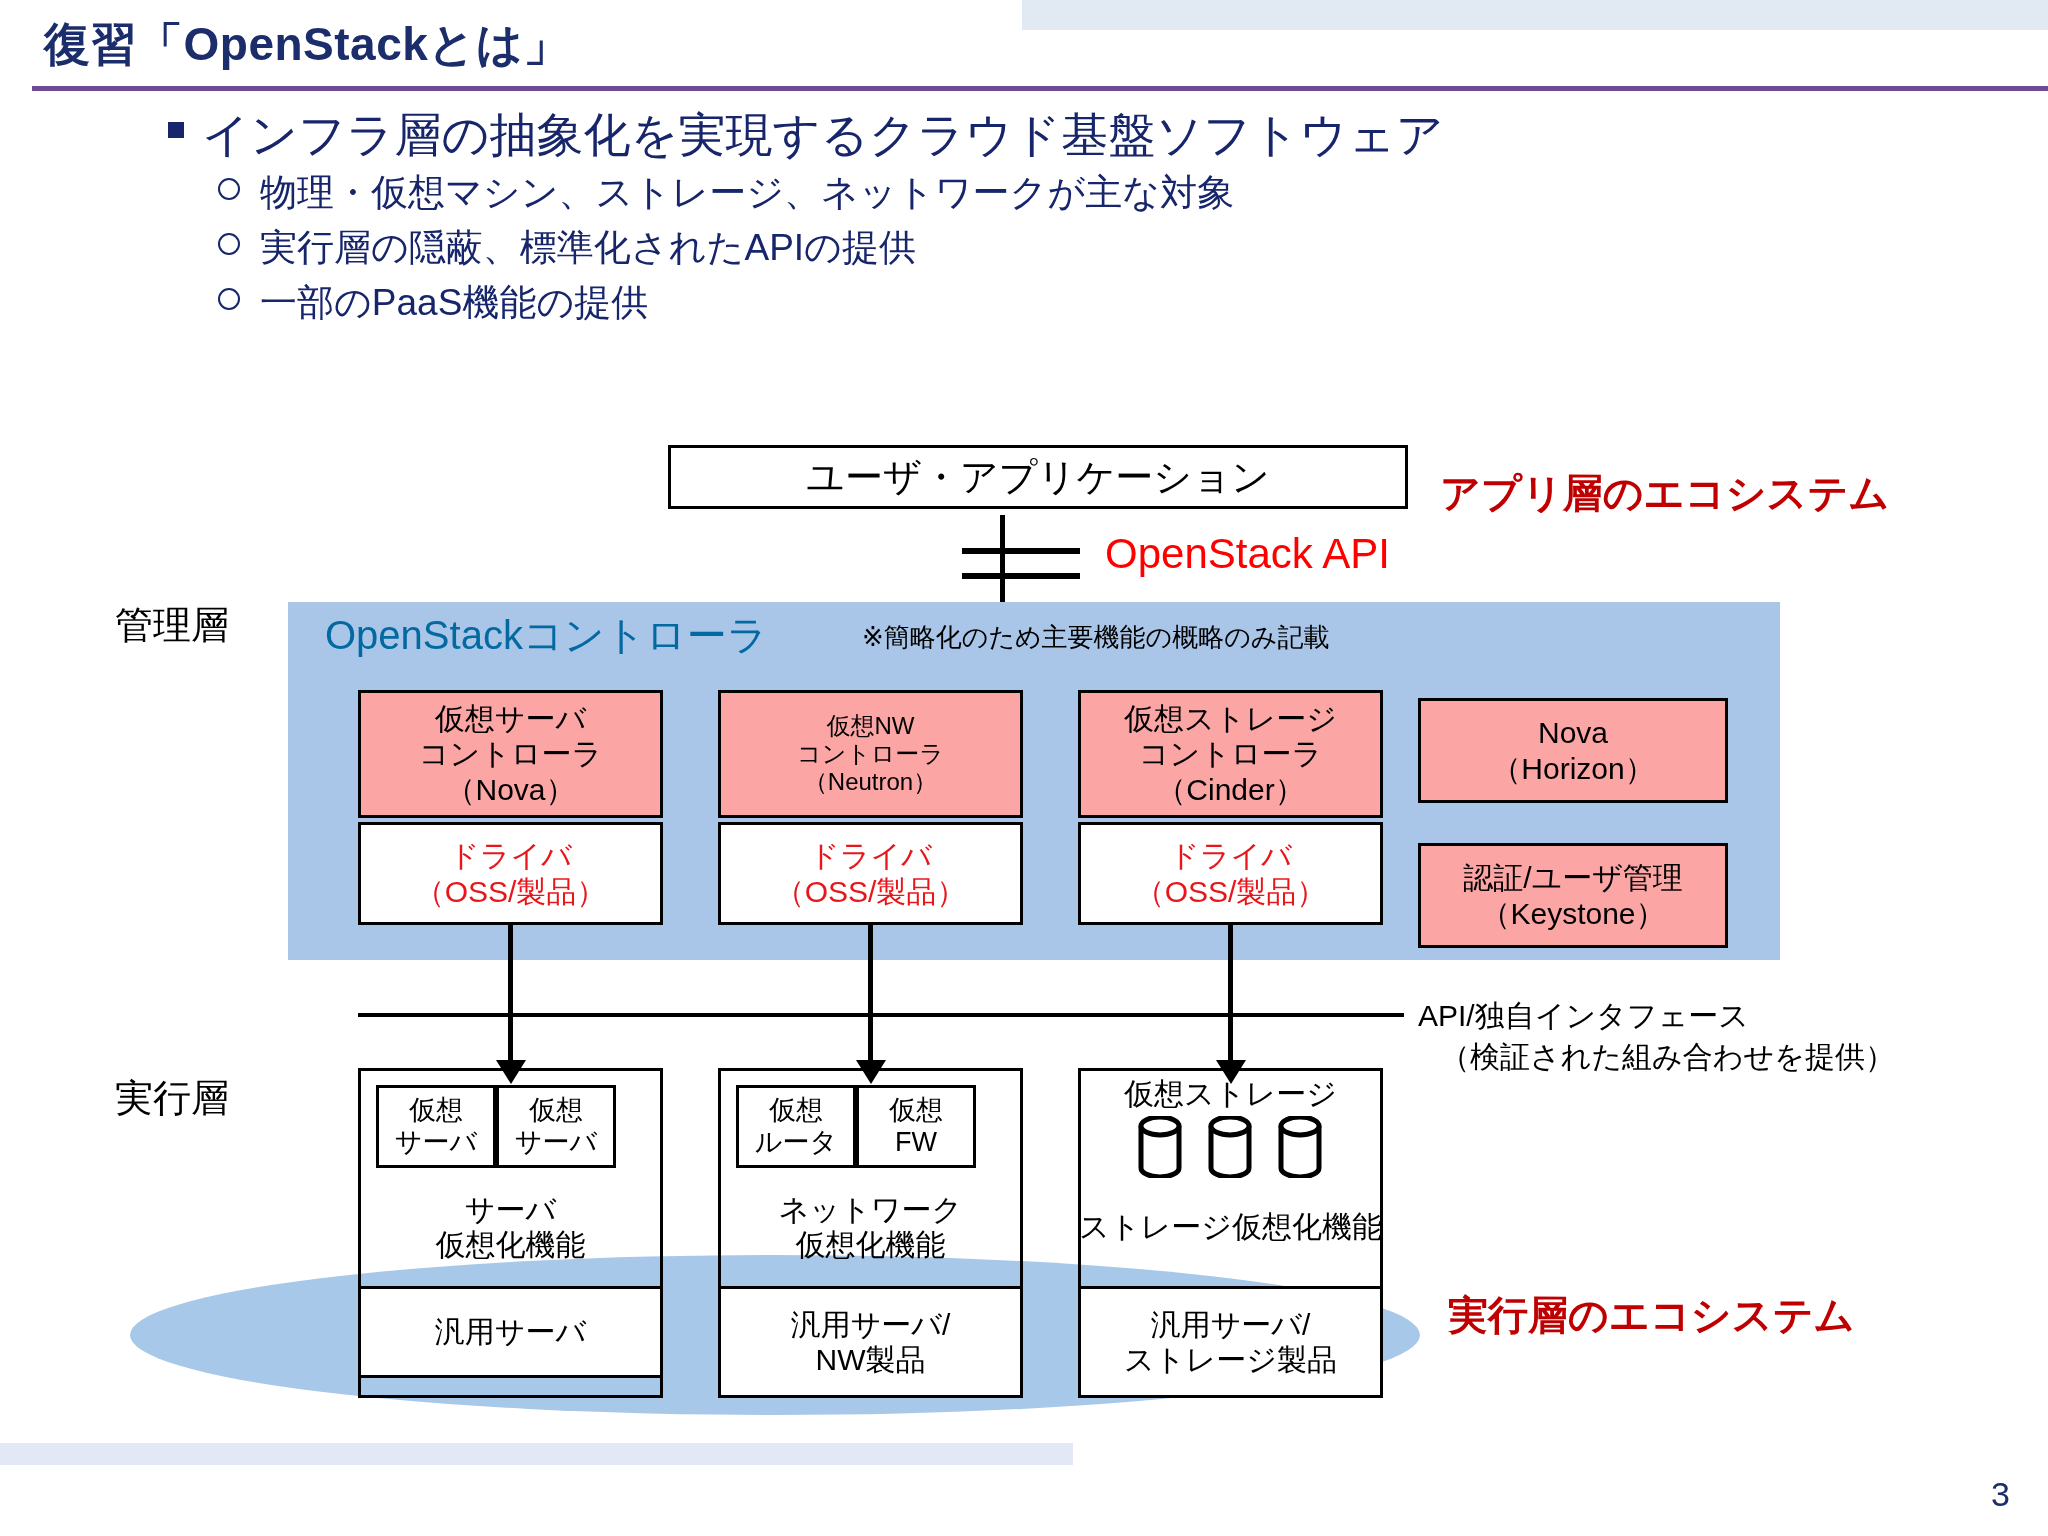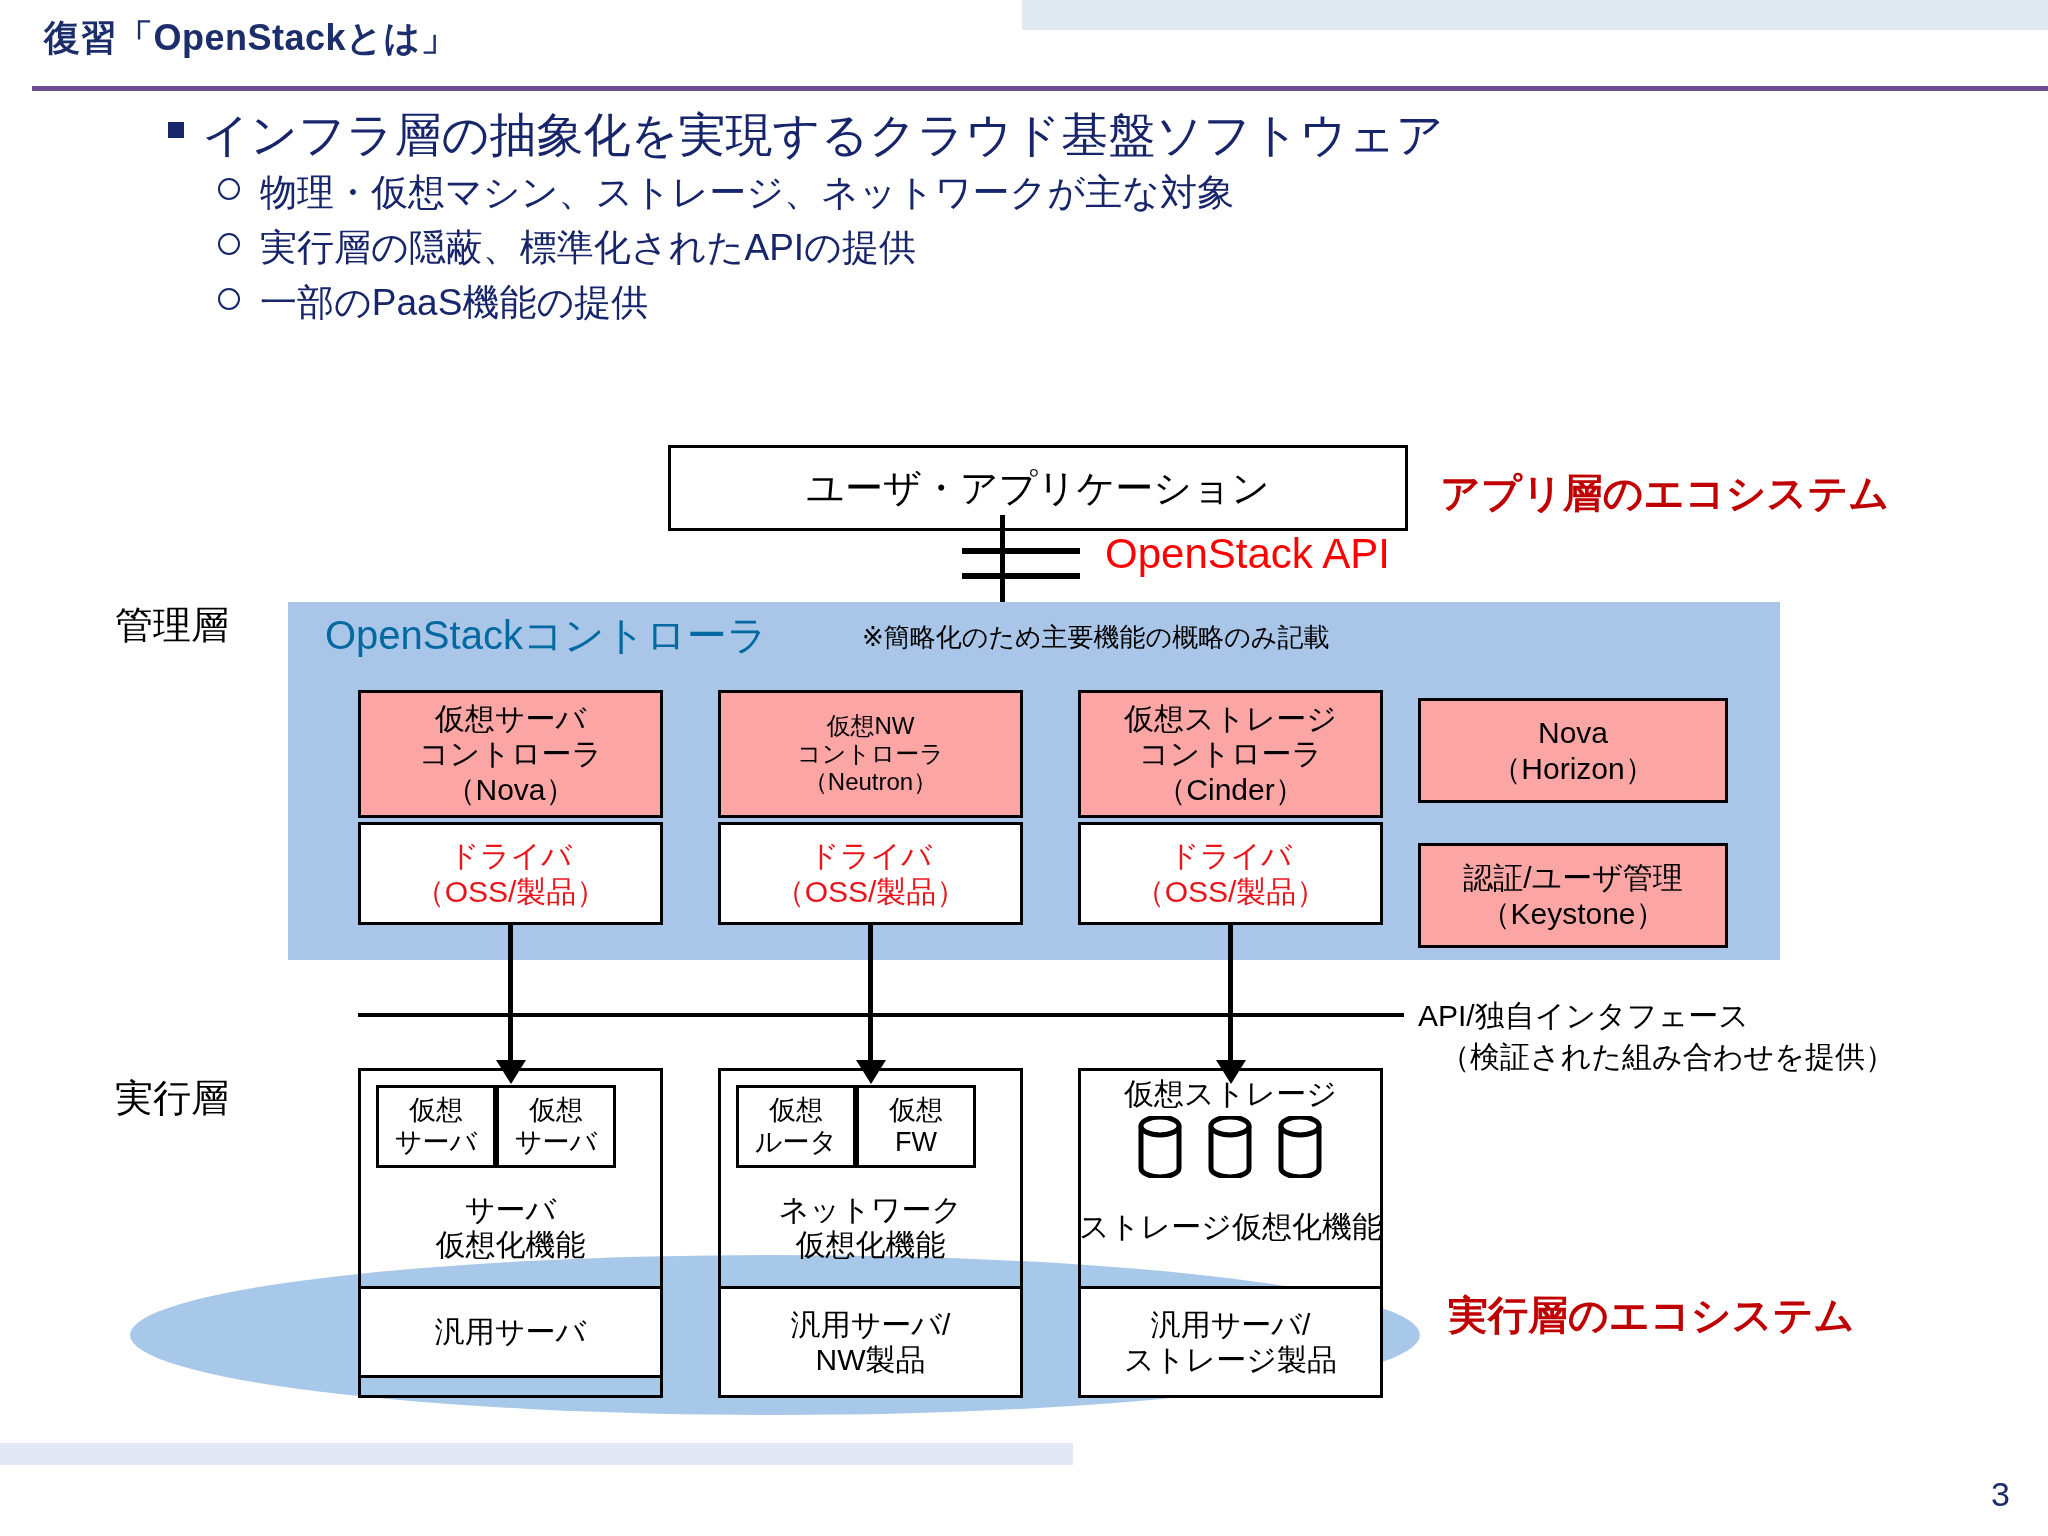--- a/index.html
+++ b/index.html
@@ -5,21 +5,21 @@
   html,body{margin:0;padding:0;background:#fff;}
   body{width:2048px;height:1536px;position:relative;overflow:hidden;
        font-family:"Liberation Sans","DejaVu Sans",sans-serif;color:#1a2456;}
   .slide{position:absolute;inset:0;background:#fff;}
 
   
   .topbar{position:absolute;left:1022px;top:0;width:1026px;height:30px;background:#e1e9f3;}
   .botbar{position:absolute;left:0;top:1443px;width:1073px;height:22px;background:#e2e8f6;}
 
   
-  .title{position:absolute;left:44px;top:14px;font-size:36px;font-weight:bold;
+  .title{position:absolute;left:44px;top:14px;font-size:46px;font-weight:bold;
          color:#1b2d6b;letter-spacing:.5px;white-space:nowrap;}
   .title-rule{position:absolute;left:32px;top:86px;width:2016px;height:5px;
               background:linear-gradient(to right,#6f4b91 0%,#6f4b91 72%,#6f4b91 100%);}
 
   
   .b1{position:absolute;left:168px;top:104px;font-size:47px;color:#17256b;white-space:nowrap;}
   .b1 .sq{display:inline-block;width:16px;height:16px;background:#17256b;vertical-align:13px;margin-right:18px;}
   .b2{position:absolute;font-size:37px;color:#17256b;white-space:nowrap;}
   .b2 .ci{display:inline-block;width:18px;height:18px;border:2px solid #17256b;border-radius:50%;
           vertical-align:5px;margin-right:20px;}
@@ -65,21 +65,21 @@
   </div>
   <div class="b2" style="left:218px;top:223px;">
     <span class="ci"></span><span>実行層の隠蔽、標準化されたAPIの提供</span>
   </div>
   <div class="b2" style="left:218px;top:278px;">
     <span class="ci"></span><span>一部のPaaS機能の提供</span>
   </div>
 
   <div class="ellipse" style="left:130px;top:1255px;width:1290px;height:160px;"></div>
 
-  <div class="box" style="left:668px;top:445px;width:740px;height:86px;font-size:38px;">
+  <div class="box" style="left:668px;top:445px;width:740px;height:64px;font-size:38px;">
     <span>ユーザ・アプリケーション</span>
   </div>
 
   <div class="redanno" style="left:1440px;top:466px;">アプリ層のエコシステム</div>
 
   <div class="vline" style="left:1000px;top:515px;height:90px;"></div>
   <div class="hline" style="left:962px;top:548px;width:118px;height:6px;"></div>
   <div class="hline" style="left:962px;top:573px;width:118px;height:6px;"></div>
   <div class="apitext" style="left:1105px;top:530px;">OpenStack API</div>
 

